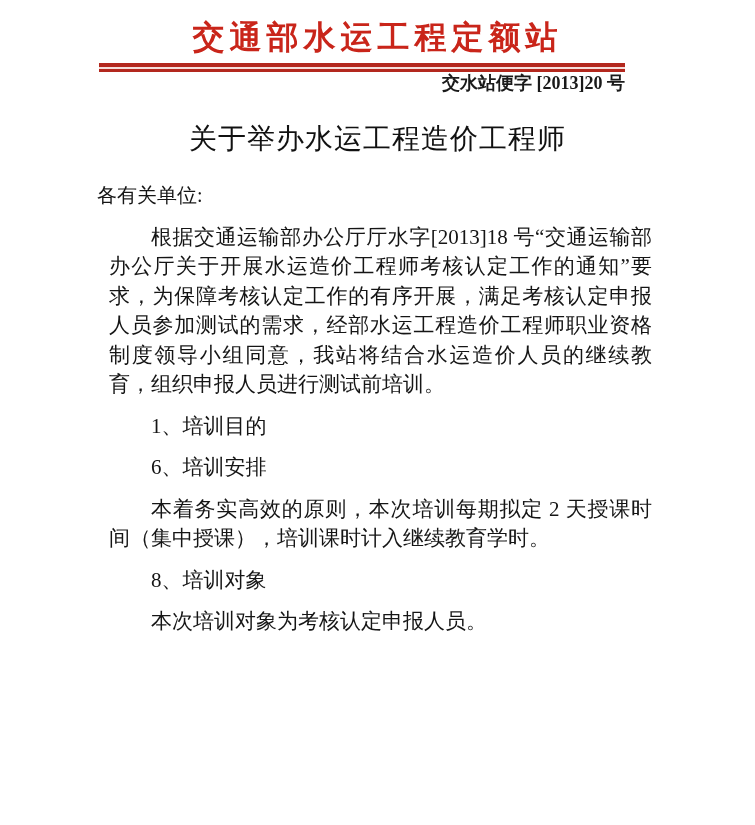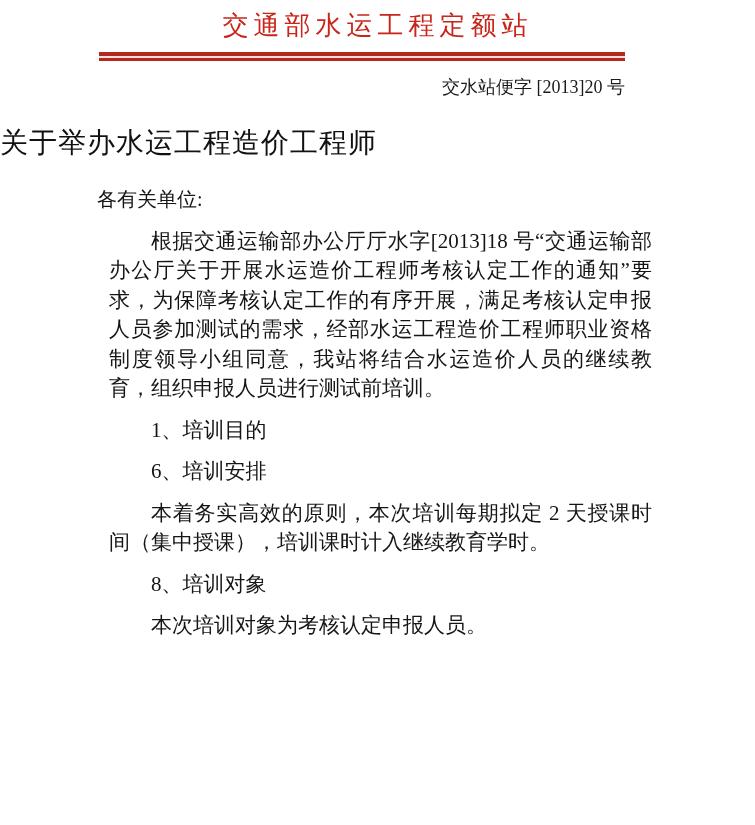--- a/index.html
+++ b/index.html
@@ -10,49 +10,50 @@
   .page {
     position: relative;
     width: 755px;
     height: 825px;
     background: #ffffff;
     overflow: hidden;
     font-family: "Liberation Serif", "DejaVu Serif", serif;
     color: #1a1a1a;
   }
   .org-header {
-    margin-top: 0;
+    margin-top: 11px;
     text-align: center;
-    font-size: 26px;
-    font-weight: normal;
+    font-size: 32px;
+    font-weight: bold;
     letter-spacing: 5px;
     color: var(--header_red, #c9251a);
     line-height: 52px;
     white-space: nowrap;
   }
   .double-rule {
     margin-left: 99px;
     width: 526px;
     height: 2px;
     background: #f6dedb;
     border-top: 4px solid var(--rule_red, #b3281e);
     border-bottom: 3px solid var(--rule_red, #b3281e);
   }
   .doc-number {
     margin-left: 99px;
     width: 526px;
-    margin-top: 15px;
     text-align: right;
     font-size: 18px;
     line-height: 22px;
     color: #1a1a1a;
     white-space: nowrap;
+    font-weight: bold;
   }
   .doc-title {
     margin-top: 26px;
+    text-align: center;
     font-size: 28px;
     line-height: 37px;
     letter-spacing: 1px;
     color: #111111;
   }
   .doc-body {
     margin-left: 97px;
     margin-top: 24px;
     width: 567px;
     font-size: 21px;

